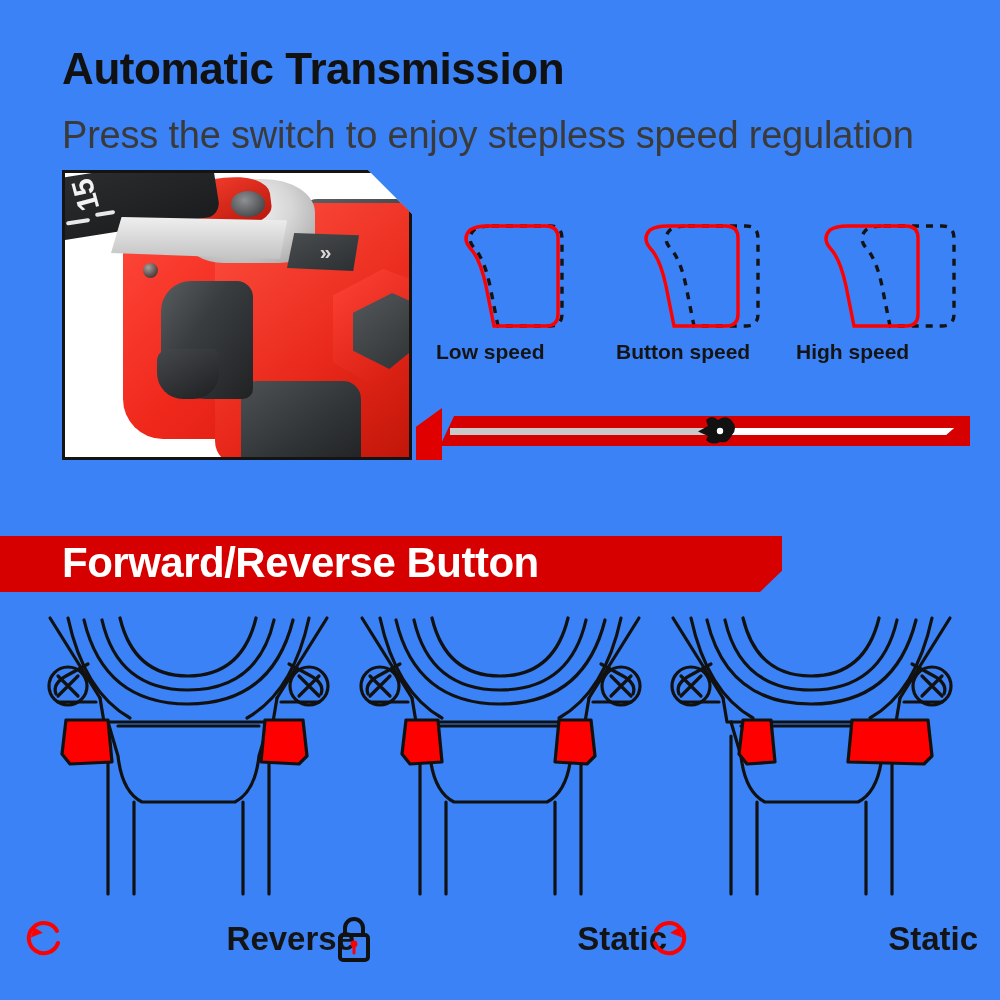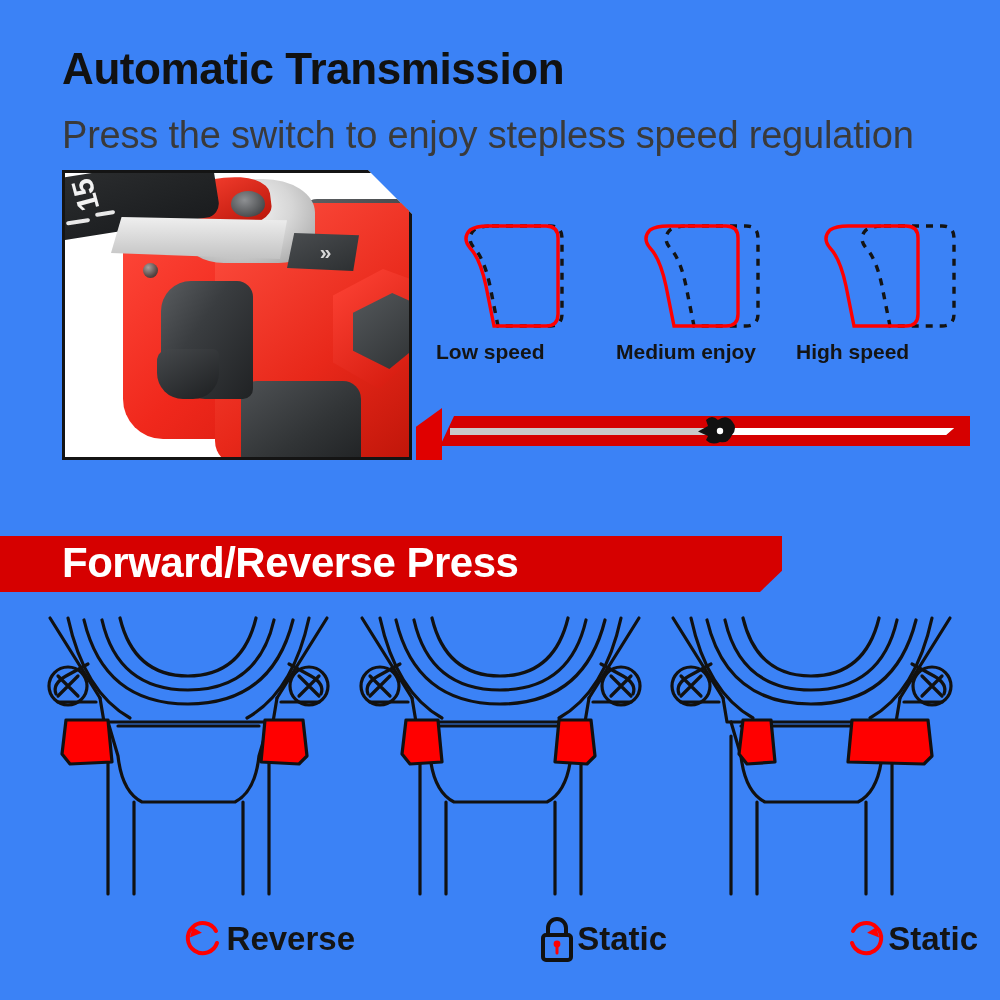--- a/index.html
+++ b/index.html
@@ -160,21 +160,21 @@
     font-size: 42px; font-weight: bold; color: #ffffff;
     letter-spacing: -0.5px; white-space: nowrap;
   }
 
   
   .dir-row { position: absolute; left: 0; top: 606px; width: 1000px; height: 390px; }
   .dir-item { position: absolute; top: 0; width: 333px; height: 390px; }
   .dir-svgwrap { position: absolute; left: 0; top: 0; width: 333px; height: 300px; }
   .dir-foot {
     position: absolute; left: 0; top: 298px; width: 333px; height: 70px;
-    display: flex; align-items: center; justify-content: flex-end; 
+    display: flex; align-items: center; justify-content: space-between; 
   }
   .dir-label { font-size: 33px; font-weight: bold; color: #141414; white-space: nowrap; }
 </style>
 </head>
 <body>
 
 <div class="page">
 
   <div class="title">Automatic Transmission</div>
   <div class="subtitle">Press the switch to enjoy stepless speed regulation</div>
@@ -217,21 +217,21 @@
       <div class="speed-label">Low speed</div>
     </div>
 
     <div class="speed-item" style="left:180px;">
       <div class="svgwrap">
         <svg width="180" height="128" viewBox="0 0 180 128">
           <path d="M52 14 H110 Q122 14 122 26 V102 Q122 114 110 114 H58 L50 74 Q44 46 34 36 Q26 26 34 18 Q40 14 52 14 Z" fill="none" stroke="#141414" stroke-width="3.4" stroke-dasharray="7 7" transform="translate(20,0)"></path>
           <path d="M52 14 H110 Q122 14 122 26 V102 Q122 114 110 114 H58 L50 74 Q44 46 34 36 Q26 26 34 18 Q40 14 52 14 Z" fill="none" stroke="#ff0000" stroke-width="3.4" transform="translate(0,0)"></path>
         </svg>
       </div>
-      <div class="speed-label">Medium enjoy</div>
+      <div class="speed-label">Button speed</div>
     </div>
 
     <div class="speed-item" style="left:360px;">
       <div class="svgwrap">
         <svg width="180" height="128" viewBox="0 0 180 128">
           <path d="M52 14 H110 Q122 14 122 26 V102 Q122 114 110 114 H58 L50 74 Q44 46 34 36 Q26 26 34 18 Q40 14 52 14 Z" fill="none" stroke="#141414" stroke-width="3.4" stroke-dasharray="7 7" transform="translate(36,0)"></path>
           <path d="M52 14 H110 Q122 14 122 26 V102 Q122 114 110 114 H58 L50 74 Q44 46 34 36 Q26 26 34 18 Q40 14 52 14 Z" fill="none" stroke="#ff0000" stroke-width="3.4" transform="translate(0,0)"></path>
         </svg>
       </div>
       <div class="speed-label">High speed</div>
@@ -244,21 +244,21 @@
       <path d="M10 20 H514 L506 27 H10 Z" fill="#c9c9c9"></path>
       <path d="M272 20 H514 L506 27 H272 Z" fill="#ffffff"></path>
       <g>
         <path d="M258 23.5 L268 18 L266 12 Q272 6 278 12 Q286 6 292 13 Q298 20 292 27 Q288 36 280 34 Q272 38 266 32 L268 28 Z" fill="#111111"></path>
         <circle cx="280" cy="23" r="3.2" fill="#ffffff"></circle>
       </g>
     </svg>
   </div>
 
   <div class="banner"></div>
-  <div class="banner-text">Forward/Reverse Press</div>
+  <div class="banner-text">Forward/Reverse Button</div>
 
   <div class="dir-row">
 
     <div class="dir-item" style="left:22px;">
       <div class="dir-svgwrap">
         <svg width="333" height="300" viewBox="0 0 333 300">
           <g fill="none" stroke="#111111" stroke-width="3.2" stroke-linecap="round" stroke-linejoin="round">
             <path d="M28 12 L78 92"></path>
             <path d="M305 12 L255 92"></path>
             <path d="M46 12 Q62 86 108 112"></path>

